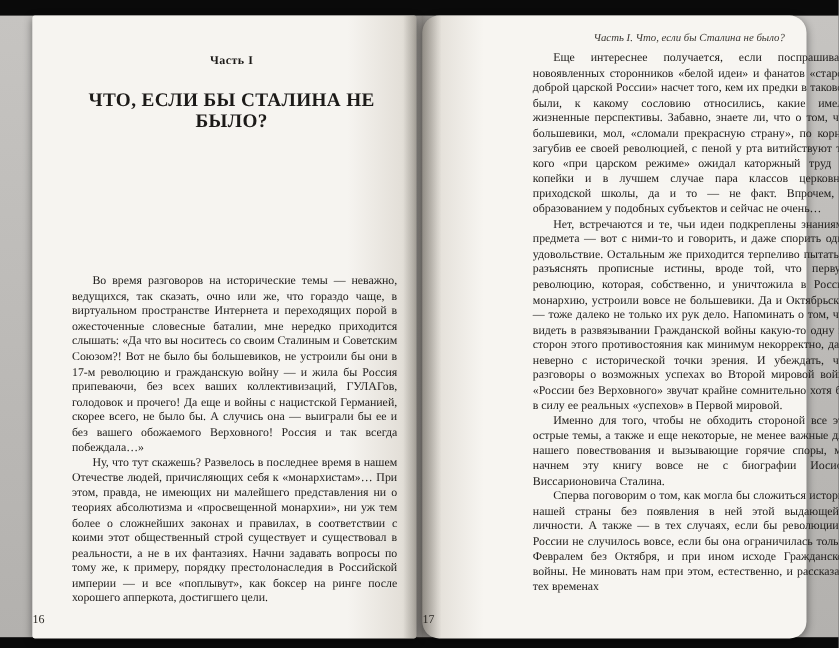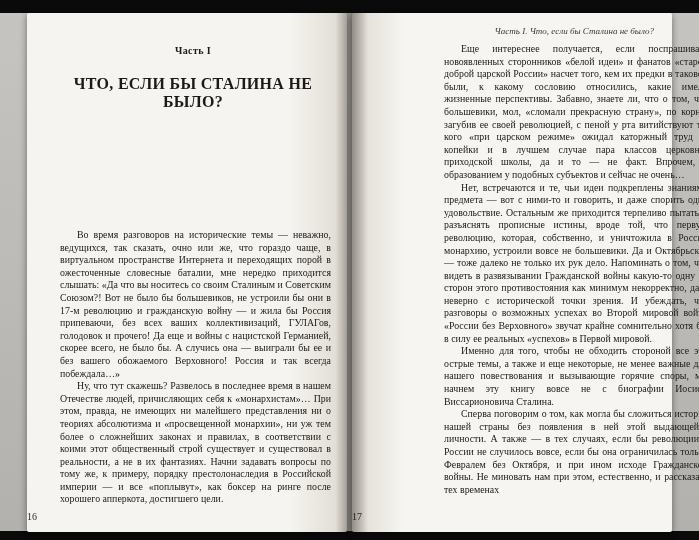--- a/index.html
+++ b/index.html
@@ -25,20 +25,21 @@
     border-radius: 2px;
     color: #1c1a18;
   }
   .page.left {
     left: 27px; width: 320px;
     background: linear-gradient(to right, #f6f4f0 0%, #f6f4f0 82%, #e3dfd8 96%, #d2cec6 100%);
   }
   .page.right {
     left: 352px; width: 320px;
     background: linear-gradient(to left, #f7f5f1 0%, #f7f5f1 84%, #e4e0d9 96%, #d3cfc7 100%);
+    border-radius: 14px;
   }
   .gutter {
     position: absolute;
     left: 336px; top: 13px; width: 32px; height: 519px;
     background: linear-gradient(to right, rgba(0,0,0,0) 0%, rgba(40,34,28,.38) 50%, rgba(0,0,0,0) 100%);
     pointer-events: none;
     z-index: 3;
   }
   .part-label {
     position: absolute;

